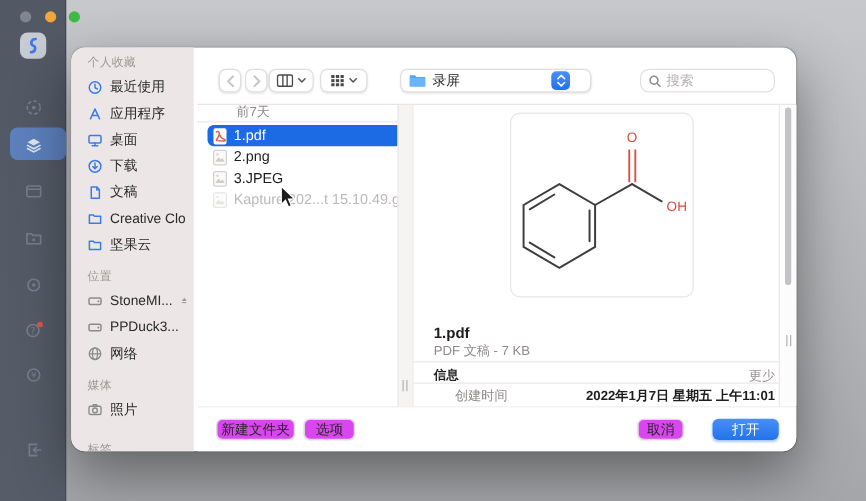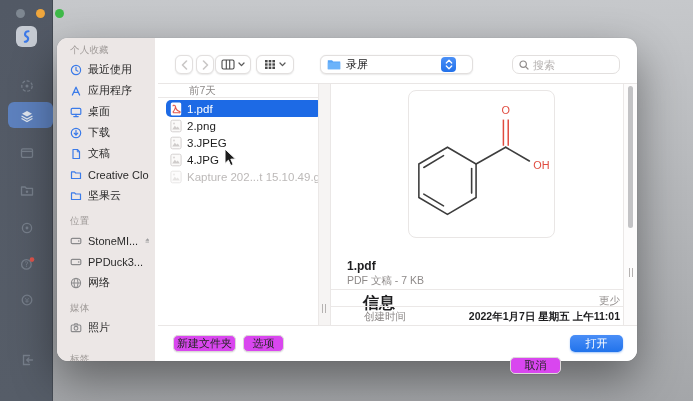--- a/index.html
+++ b/index.html
@@ -92,41 +92,41 @@
   .vdiv { position:absolute; left:172px; top:46px; bottom:36px; width:1px; background:#eae7e6; }
   
   .preview { position:absolute; left:173px; right:0; top:46px; bottom:36px; background:#fff; }
   .pcard {
     position:absolute; left:77px; top:6px; width:147px; height:148px;
     background:#fff; border:1px solid #e9e6e5; border-radius:8px;
   }
   .pname { position:absolute; left:16px; top:175px; font-size:12px; font-weight:bold; color:#1d1d1f; }
   .pmeta { position:absolute; left:16px; top:190px; font-size:10.5px; color:#8e8a89; }
   .pdiv1 { position:absolute; left:0; right:14px; top:205px; height:1px; background:#ebe8e7; }
-  .pinfo { position:absolute; left:16px; top:209px; font-size:16px; font-weight:bold; color:#1d1d1f;margin-left:16px; }
+  .pinfo { position:absolute; left:16px; top:209px; font-size:10px; font-weight:bold; color:#1d1d1f; }
   .pless { position:absolute; right:17px; top:210px; font-size:10.5px; color:#979392; }
   .pdiv2 { position:absolute; left:0; right:14px; top:222px; height:1px; background:#ebe8e7; }
   .pckey { position:absolute; left:16px; top:226px; font-size:10.5px; color:#8e8a89;margin-left:17px; }
   .pcval { position:absolute; right:17px; top:226px; font-size:10.5px; font-weight:bold; color:#1d1d1f; }
   .pv-track { position:absolute; right:0; top:0; bottom:0; width:14px; border-left:1px solid #ebe8e7; background:#fdfcfc; }
   .pv-thumb { position:absolute; right:4px; top:2px; width:5px; height:142px; background:#c3c3c5; border-radius:3px; }
   .grip { position:absolute; width:7px; height:9px; display:flex; gap:2px; justify-content:center; }
   .grip i { width:1px; height:9px; background:#b5b2b1; }
   .grip.g1 { left:162px; bottom:48px; }
   .grip.g2 { right:3px; bottom:48px; }
   
   .foot { position:absolute; left:0; right:0; bottom:0; height:36px; border-top:1px solid #eae7e6; border-radius:0 0 11px 0; background:#fff; }
   .btn {
     position:absolute; top:9px; height:17px; background:#d946ef; border:1px solid #dbd8d7;
     border-radius:5px; font-size:11px; color:#262626; display:flex; align-items:center; justify-content:center;
     box-shadow:0 .5px 1px rgba(0,0,0,.08); font-family:inherit;
   }
   .btn.b-new { left:15px; width:63px; }
   .btn.b-opt { left:85px; width:41px; }
-  .btn.b-cancel { left:352px; width:51px;margin-top:22px; }
+  .btn.b-cancel { left:352px; width:37px; }
   .btn.b-open {
     left:412px; width:53px; border:none; color:#fff;
     background:linear-gradient(#4a8ef7,#2173eb);
     box-shadow:0 1px 2px rgba(33,115,235,.4);
   }
   .cursor { position:absolute; left:224px; top:148px; width:13px; height:19px; z-index:50; }
 </style>
 </head>
 <body>
 
@@ -363,28 +363,20 @@
           </svg>
         <span>2.png</span>
       </div>
       <div class="frow">
         <svg width="12" height="14" viewBox="0 0 12 14">
             <rect x=".9" y="1.2" width="10.2" height="11.6" rx="1.6" fill="#fbfaf9" stroke="#d4d1d0"></rect>
             <path d="M2.2 10.4 L4.8 6.8 L6.6 8.8 L7.8 7.4 L9.8 10.4 Z" fill="#cfcccb"></path>
             <circle cx="4" cy="4.6" r="1" fill="#d9d6d5"></circle>
           </svg>
         <span>3.JPEG</span>
-      </div>
-      <div class="frow">
-        <svg width="12" height="14" viewBox="0 0 12 14">
-            <rect x=".9" y="1.2" width="10.2" height="11.6" rx="1.6" fill="#fbfaf9" stroke="#d4d1d0"></rect>
-            <path d="M2.2 10.4 L4.8 6.8 L6.6 8.8 L7.8 7.4 L9.8 10.4 Z" fill="#cfcccb"></path>
-            <circle cx="4" cy="4.6" r="1" fill="#d9d6d5"></circle>
-          </svg>
-        <span>4.JPG</span>
       </div>
       <div class="frow dis">
         <svg width="12" height="14" viewBox="0 0 12 14" style="opacity:.55">
             <rect x=".9" y="1.2" width="10.2" height="11.6" rx="1.6" fill="#fbfaf9" stroke="#d4d1d0"></rect>
             <path d="M2.2 10.4 L4.8 6.8 L6.6 8.8 L7.8 7.4 L9.8 10.4 Z" fill="#cfcccb"></path>
             <circle cx="4" cy="4.6" r="1" fill="#d9d6d5"></circle>
           </svg>
         <span>Kapture 202...t 15.10.49.gif</span>
       </div>
     </div>

